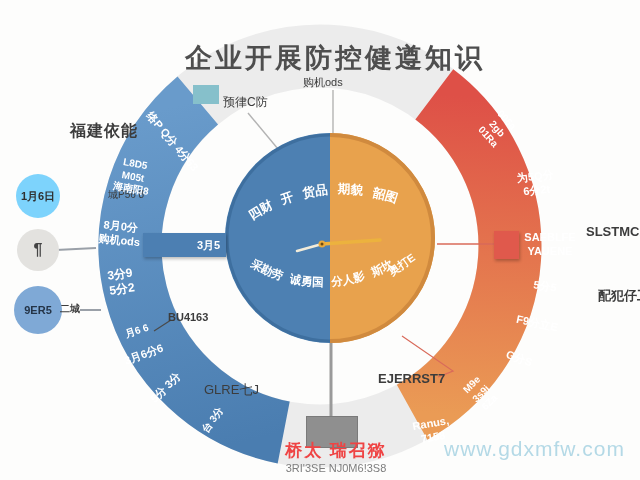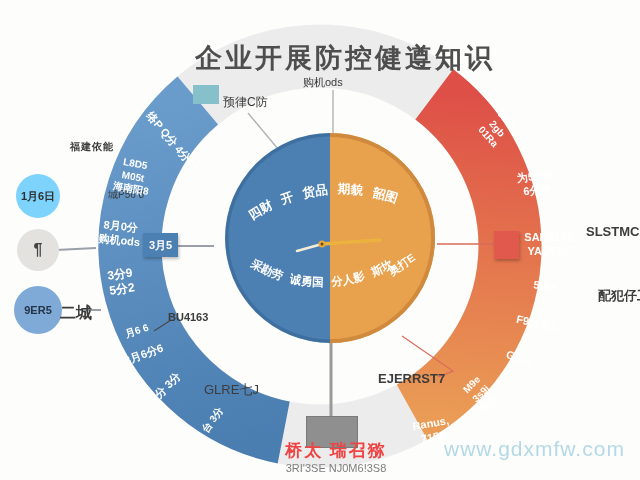--- a/index.html
+++ b/index.html
@@ -70,34 +70,34 @@
 
     <text class="arcText" font-size="12.5" font-weight="bold" word-spacing="6">
       <textPath href="#tp">四财 开 货品 期貌 韶图 介绍</textPath>
     </text>
     <text class="arcText" font-size="11.5" font-weight="bold" word-spacing="5">
       <textPath href="#bp">采勘劳 诚勇国 分人影 斯坎</textPath>
     </text>
     <text x="392" y="276" class="arcText" font-size="11" font-weight="bold" fill="#f6dc8a" transform="rotate(-35 392 276)">奥打E</text>
   </svg>
 
-  <div class="lbl dark" style="left:175px;top:42px;width:320px;text-align:right;font-size:27px;font-weight:bold;letter-spacing:3px;color:#4e4e4e;">企业开展防控健遵知识</div>
+  <div class="lbl dark" style="left:175px;top:42px;width:320px;text-align:center;font-size:27px;font-weight:bold;letter-spacing:3px;color:#4e4e4e;">企业开展防控健遵知识</div>
   <div class="lbl dark" style="left:303px;top:76px;font-size:11px;">购机ods</div>
 
   <div class="lbl" style="left:193px;top:85px;width:26px;height:19px;background:#86c0cb;"></div>
   <div class="lbl dark" style="left:223px;top:95px;font-size:12px;">预律C防</div>
-  <div class="lbl dark" style="left:70px;top:121px;font-size:10px;font-weight:bold;letter-spacing:1px;margin-top:20px;">福建依能</div>
+  <div class="lbl dark" style="left:70px;top:121px;font-size:16px;font-weight:bold;letter-spacing:1px;">福建依能</div>
 
   <div class="node" style="left:16px;top:174px;width:44px;height:44px;background:#7dd3fc;font-size:11px;color:#2f2f2f;">1月6日</div>
   <div class="lbl dark" style="left:61px;top:189px;font-size:10px;margin-left:47px;">城P56 8</div>
   <div class="node" style="left:17px;top:229px;width:42px;height:42px;background:#e3e2df;font-size:16px;color:#444;">¶</div>
   <div class="node" style="left:14px;top:286px;width:48px;height:48px;background:#7fa9d6;font-size:11px;color:#243447;">9ER5</div>
-  <div class="lbl dark" style="left:60px;top:303px;font-size:16px;font-weight:bold;">二城</div>
+  <div class="lbl dark" style="left:60px;top:303px;font-size:10px;font-weight:bold;">二城</div>
 
-  <div class="tab" style="left:143px;top:233px;width:35px;height:24px;background:#4c7fb2;font-size:11px;">3月5</div>
+  <div class="tab" style="left:143px;top:233px;width:35px;height:24px;background:#4c7fb2;font-size:11px;padding-left:48px;">3月5</div>
   <div class="tab" style="left:494px;top:231px;width:25px;height:28px;background:#e0594c;"></div>
 
   <div class="lbl wtxt" style="left:127px;top:135px;width:90px;font-size:11px;transform:rotate(50deg);">络P Q分 4分63</div>
   <div class="lbl wtxt" style="left:103px;top:158px;width:60px;font-size:10px;transform:rotate(10deg);">L8D5
 M05t
 海南阳8</div>
   <div class="lbl wtxt" style="left:90px;top:220px;width:60px;font-size:11px;transform:rotate(6deg);">8月0分
 购机ods</div>
   <div class="lbl wtxt" style="left:91px;top:267px;width:60px;font-size:12px;transform:rotate(-8deg);">3分9
 5分2</div>

